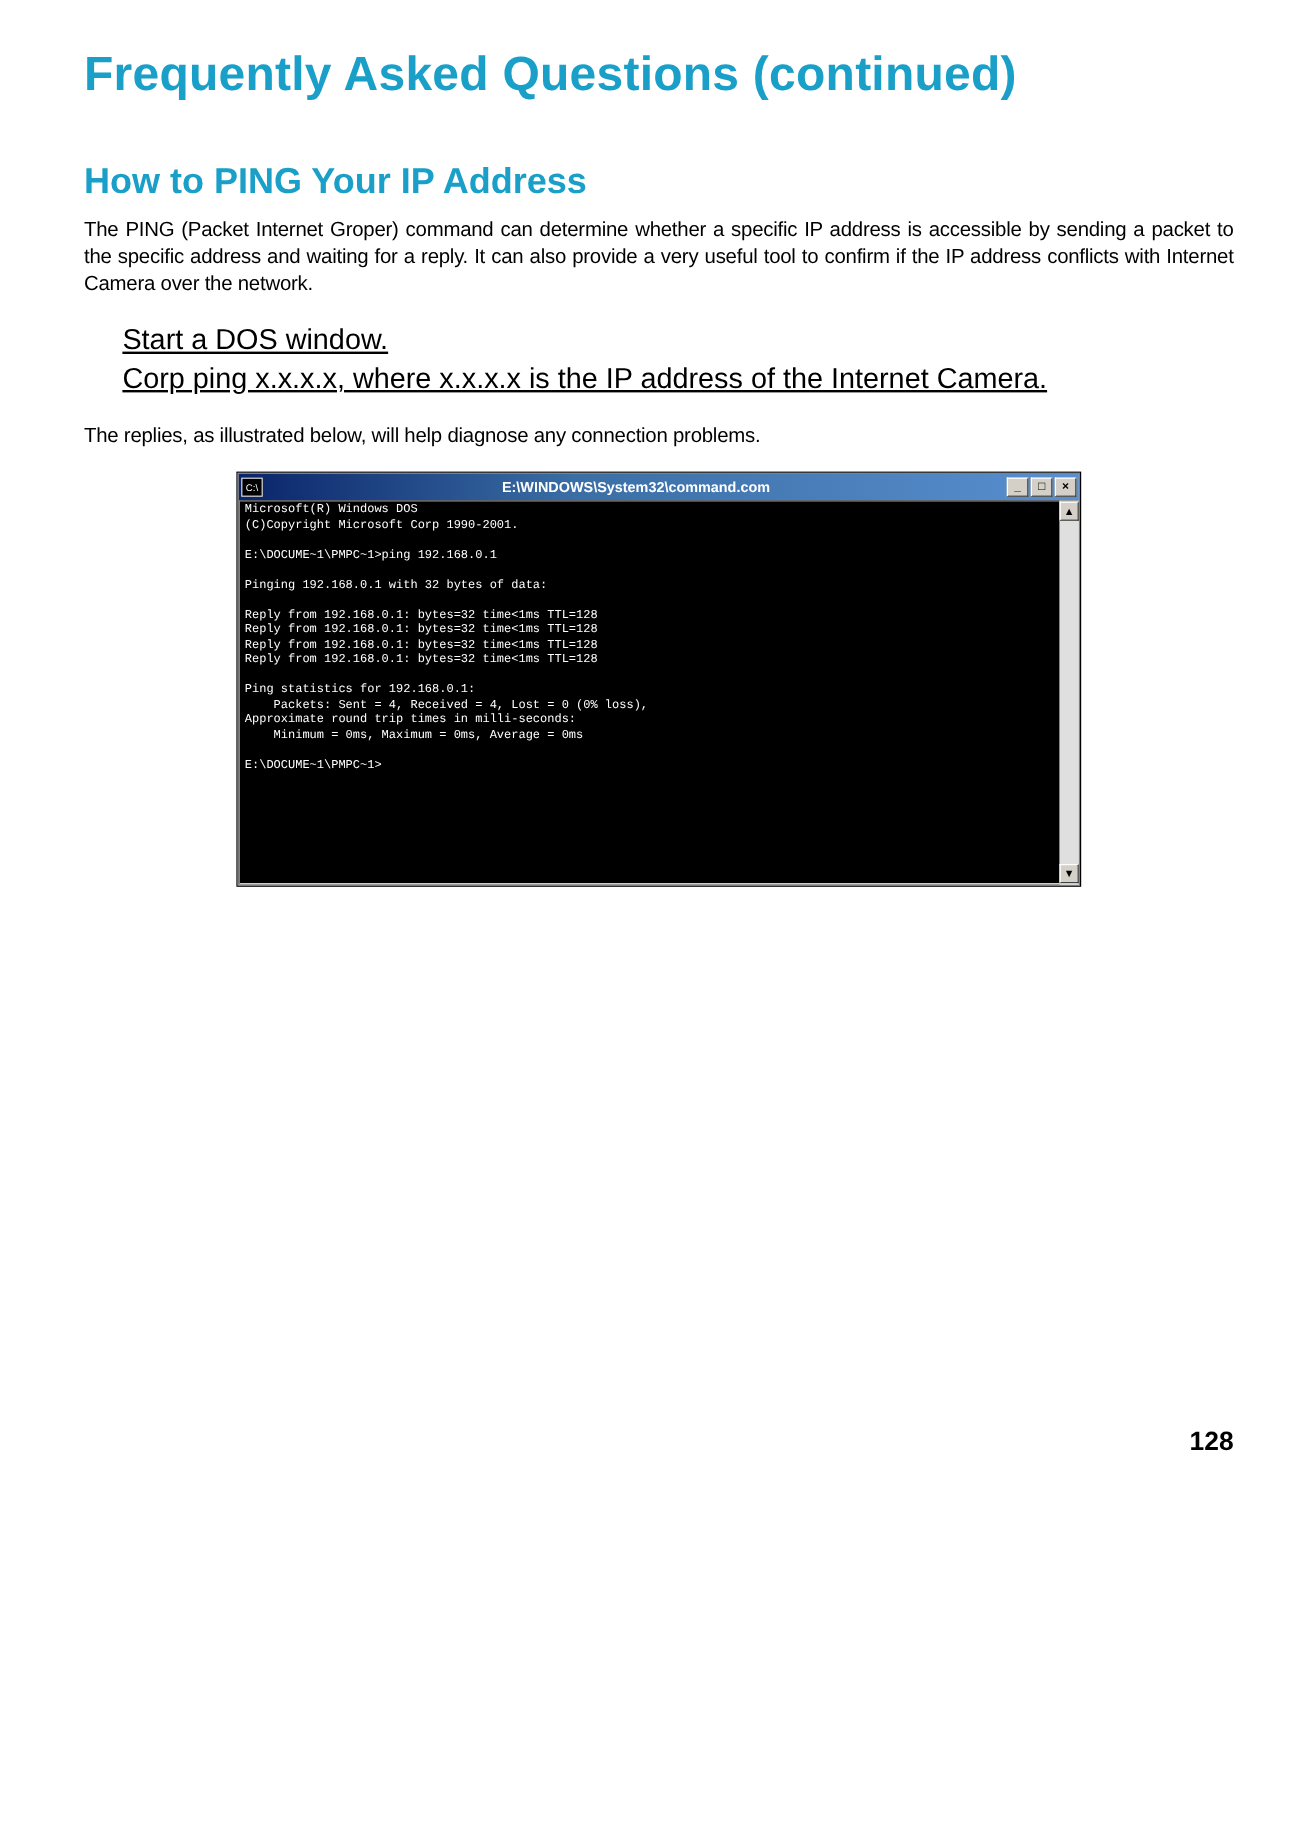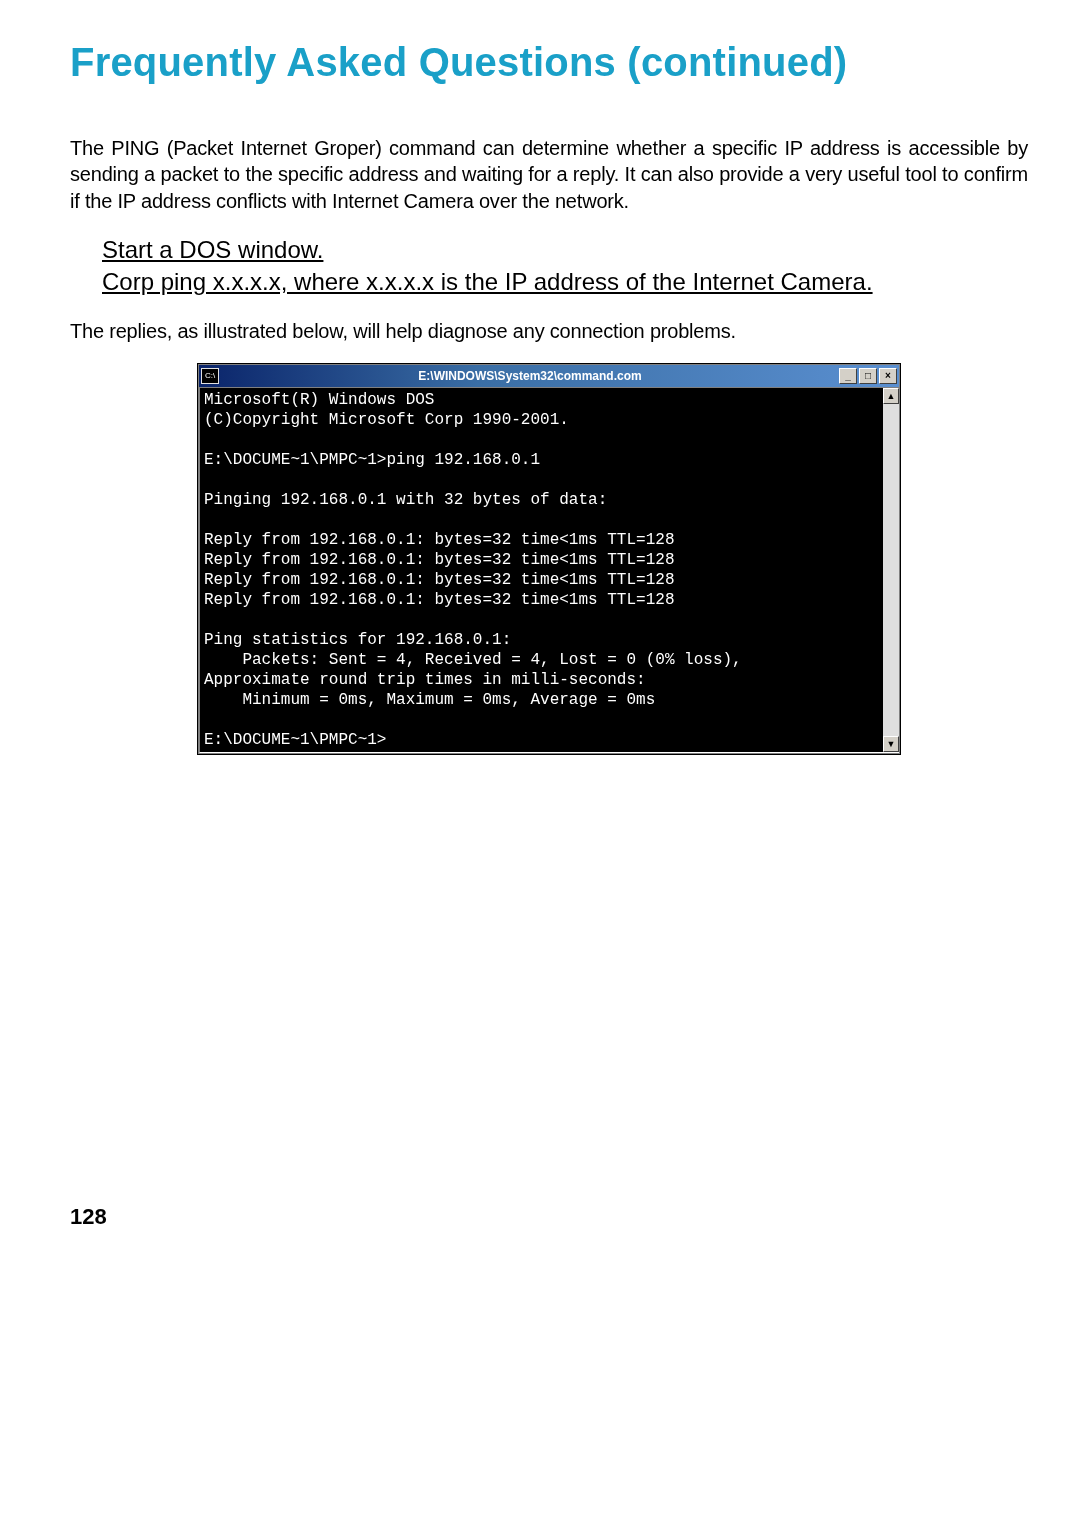--- a/index.html
+++ b/index.html
@@ -24,21 +24,21 @@
     margin: 0 0 50px 0;
     letter-spacing: 0.2px;
   }
   .subtitle {
     color: #1aa0c8;
     font-weight: bold;
     font-size: 30px;
     margin: 0 0 12px 0;
   }
   .body-text {
-    font-size: 20px;
+    font-size: 17px;
     line-height: 1.32;
     text-align: justify;
     margin: 0 0 20px 0;
     letter-spacing: -0.2px;
   }
   .steps {
     font-size: 24px;
     line-height: 1.32;
     margin: 0 0 20px 32px;
     text-decoration: underline;
@@ -105,21 +105,21 @@
     font-weight: bold;
   }
   .dos-content-wrap {
     display: flex;
   }
   .dos-content {
     flex: 1;
     background: #000;
     color: #fff;
     font-family: "Fixedsys", "Courier New", monospace;
-    font-size: 16px;
+    font-size: 10px;
     line-height: 1.25;
     padding: 2px 4px;
     white-space: pre;
     box-sizing: border-box;
     min-height: 320px;
     border-top: 1px solid #808080;
     border-left: 1px solid #808080;
     border-right: 0;
     border-bottom: 1px solid #fff;
   }
@@ -141,32 +141,33 @@
     border-right: 1px solid #404040;
     border-bottom: 1px solid #404040;
     font-size: 9px;
     text-align: center;
     line-height: 14px;
     color: #000;
     box-sizing: border-box;
   }
   .page-number {
     position: relative;
-    text-align: left;
+    text-align: right;
     font-size: 22px;
     font-weight: bold;
     margin-top: 450px;
   }
 </style>
 </head>
 <body>
 
 <div class="page">
   <h1 class="title">Frequently Asked Questions (continued)</h1>
 
+  <h2 class="subtitle">How to PING Your IP Address</h2>
 
   <p class="body-text">The PING (Packet Internet Groper) command can determine whether a specific IP address is accessible by sending a packet to the specific address and waiting for a reply. It can also provide a very useful tool to confirm if the IP address conflicts with Internet Camera over the network.</p>
 
 
   <div class="steps">
     <div>Start a DOS window.</div>
     <div>Corp ping x.x.x.x, where x.x.x.x is the IP address of the Internet Camera.</div>
   </div>
 
   <p class="body-text">The replies, as illustrated below, will help diagnose any connection problems.</p>

